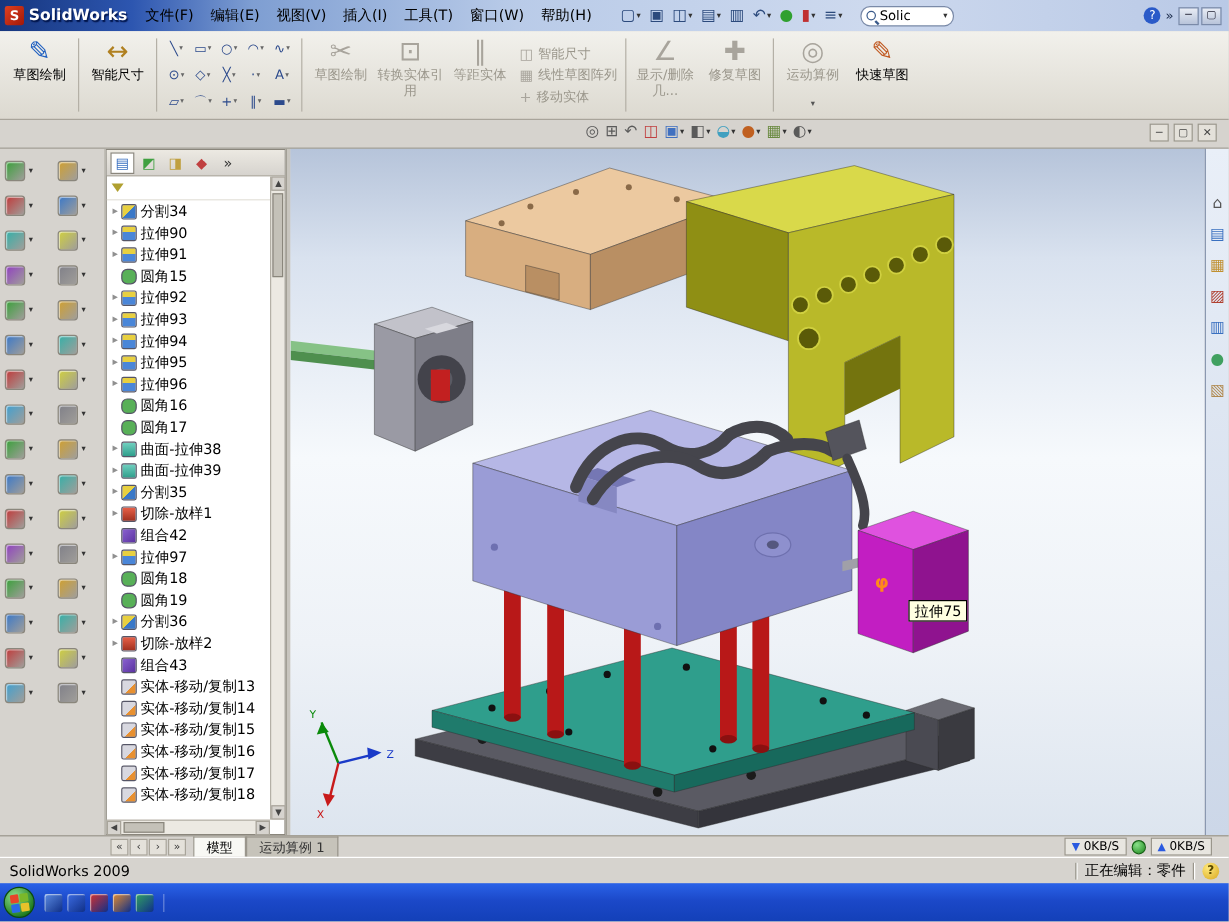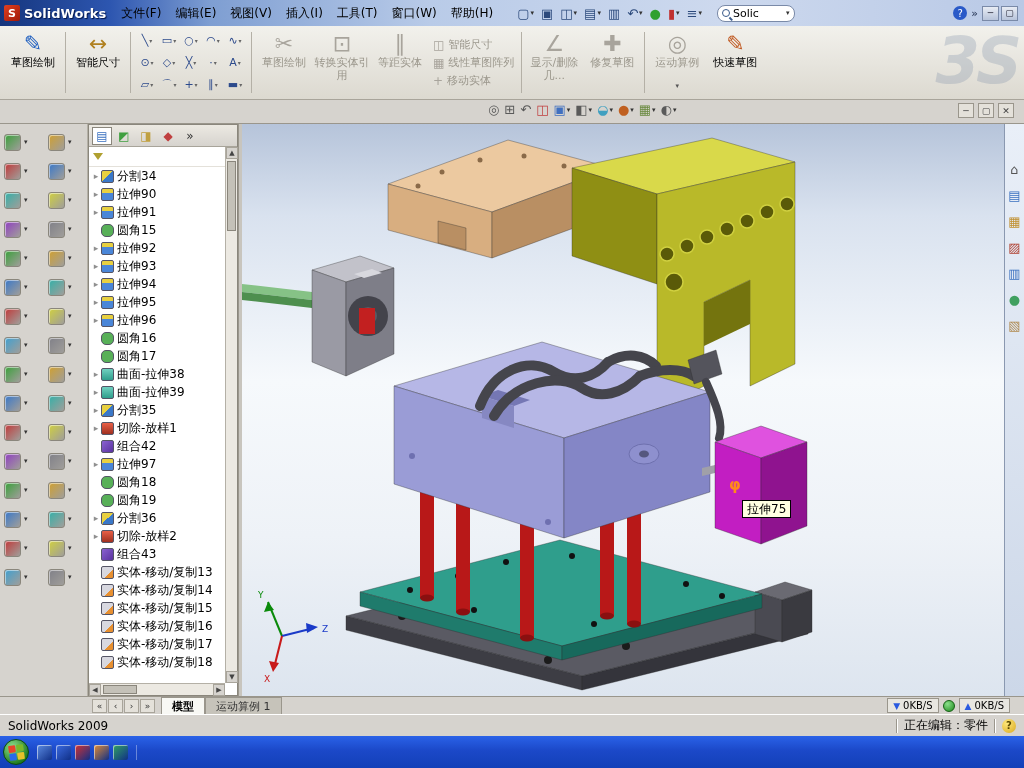--- a/index.html
+++ b/index.html
@@ -90,32 +90,32 @@
   .sb-arrow { width:12px; height:12px; font-size:7px; color:#444; display:flex; align-items:center; justify-content:center; background:#d6d3ce; border:1px solid #a8a49a; }
   .sb-thumb-v { position:absolute; left:1px; top:14px; width:9px; height:70px; background:#c4c1b8; border:1px solid #8a867c; }
   .sb-thumb-h { width:34px; height:9px; background:#c4c1b8; border:1px solid #8a867c; margin-left:2px; }
   #tree-vscroll .up { position:absolute; top:0; left:0; }
   #tree-vscroll .down { position:absolute; bottom:0; left:0; }
 
   
   #splitter { position:absolute; left:238px; top:124px; width:4px; height:572px; background:#c8c5be; border-left:1px solid #9a968c; }
   #viewport { position:absolute; left:242px; top:124px; width:762px; height:572px;
     background:linear-gradient(180deg,#b6c4da 0%,#d9e2ef 16%,#f6f9fc 45%,#eef2f7 72%,#dde5ef 100%); overflow:hidden; }
-  #tooltip { position:absolute; left:500px; top:376px; background:#ffffe1; border:1px solid #000; padding:0 4px; font-size:12px; line-height:16px; }
+  #tooltip { position:absolute; left:515px; top:376px; background:#ffffe1; border:1px solid #000; padding:0 4px; font-size:12px; line-height:16px; }
   #rightpane { position:absolute; left:1004px; top:124px; width:20px; height:572px; background:linear-gradient(#e9eff8,#ccd7e8); border-left:1px solid #8a98b0; }
   #taskpane-icons { display:flex; flex-direction:column; align-items:center; gap:11px; padding-top:38px; }
   .tp-glyph { font-size:13px; }
 
   
   #bottomtabs { position:absolute; left:0; top:696px; width:1024px; height:18px; background:#d6d3ce; border-top:1px solid #9a968c; display:flex; align-items:center; }
   #btm-nav { display:flex; margin-left:92px; gap:1px; }
   .nav-btn { width:15px; height:14px; font-size:9px; display:flex; align-items:center; justify-content:center; background:#e4e1da; border:1px solid #a8a49a; color:#333; }
   #btm-tabs { display:flex; margin-left:6px; height:100%; }
   .btab { padding:1px 10px; font-size:11px; background:#c6c3ba; border:1px solid #9a968c; border-bottom:none; color:#333; }
-  .btab.active { background:#f8f8f4; font-weight:bold; color:#000; }
+  .btab.active { background:#f8f8f4; font-weight:normal; color:#000; }
   #netmeter { margin-left:auto; margin-right:14px; display:flex; align-items:center; gap:4px; }
   .net-cell { display:flex; align-items:center; gap:3px; background:#e8e6e0; border:1px solid #9a968c; padding:0 5px; height:15px; font-size:10px; }
   .net-arrow { font-size:9px; color:#2a5ae0; }
   .net-dot { width:12px; height:12px; border-radius:50%; background:radial-gradient(circle at 35% 30%,#8ae08a,#1e8a1e); border:1px solid #146014; }
   #statusbar { position:absolute; left:0; top:714px; width:1024px; height:22px; background:#d6d3ce; border-top:1px solid #fff; display:flex; align-items:center; }
   #status-left { padding-left:8px; color:#000; }
   #status-right { margin-left:auto; display:flex; align-items:center; gap:6px; padding-right:8px; }
   .status-div { width:2px; height:14px; border-left:1px solid #9a968c; border-right:1px solid #fff; }
   .help-yellow { width:14px; height:14px; border-radius:50%; background:radial-gradient(circle at 35% 30%,#ffe87a,#d8a820); color:#5a4a00; font-size:10px; font-weight:bold; display:flex; align-items:center; justify-content:center; }
 
@@ -320,21 +320,20 @@
         <div class="rb-big disabled">
           <div class="rb-icon">◎</div>
           <div class="rb-label">运动算例</div>
           <div class="rb-arrow">▾</div>
         </div>
         <div class="rb-big">
           <div class="rb-icon" style="color: rgb(192, 88, 32);">✎</div>
           <div class="rb-label">快速草图</div>
         </div>
       </div>
-    <div id="watermark">3S</div>
   </div>
 
   <div id="tabbar">
     <div id="hud">
         <span class="hud-btn">
           <span class="hud-glyph">◎</span>
         </span>
         <span class="hud-btn">
           <span class="hud-glyph">⊞</span>
         </span>

